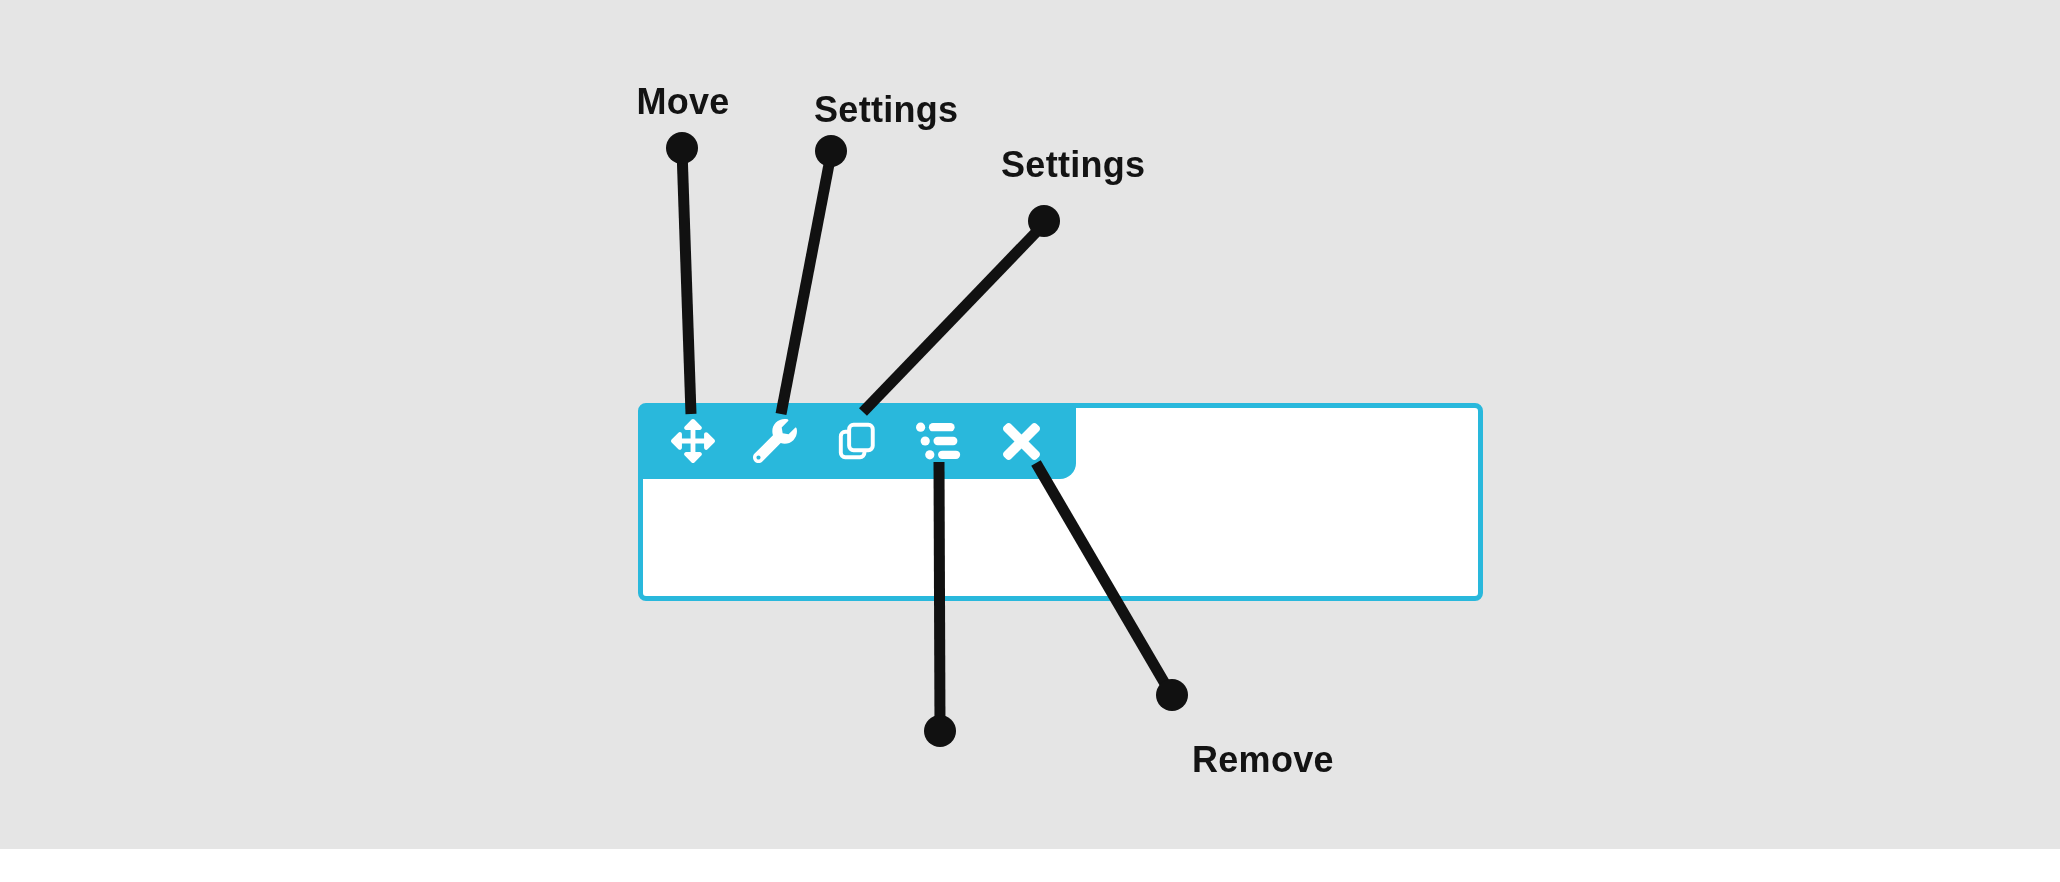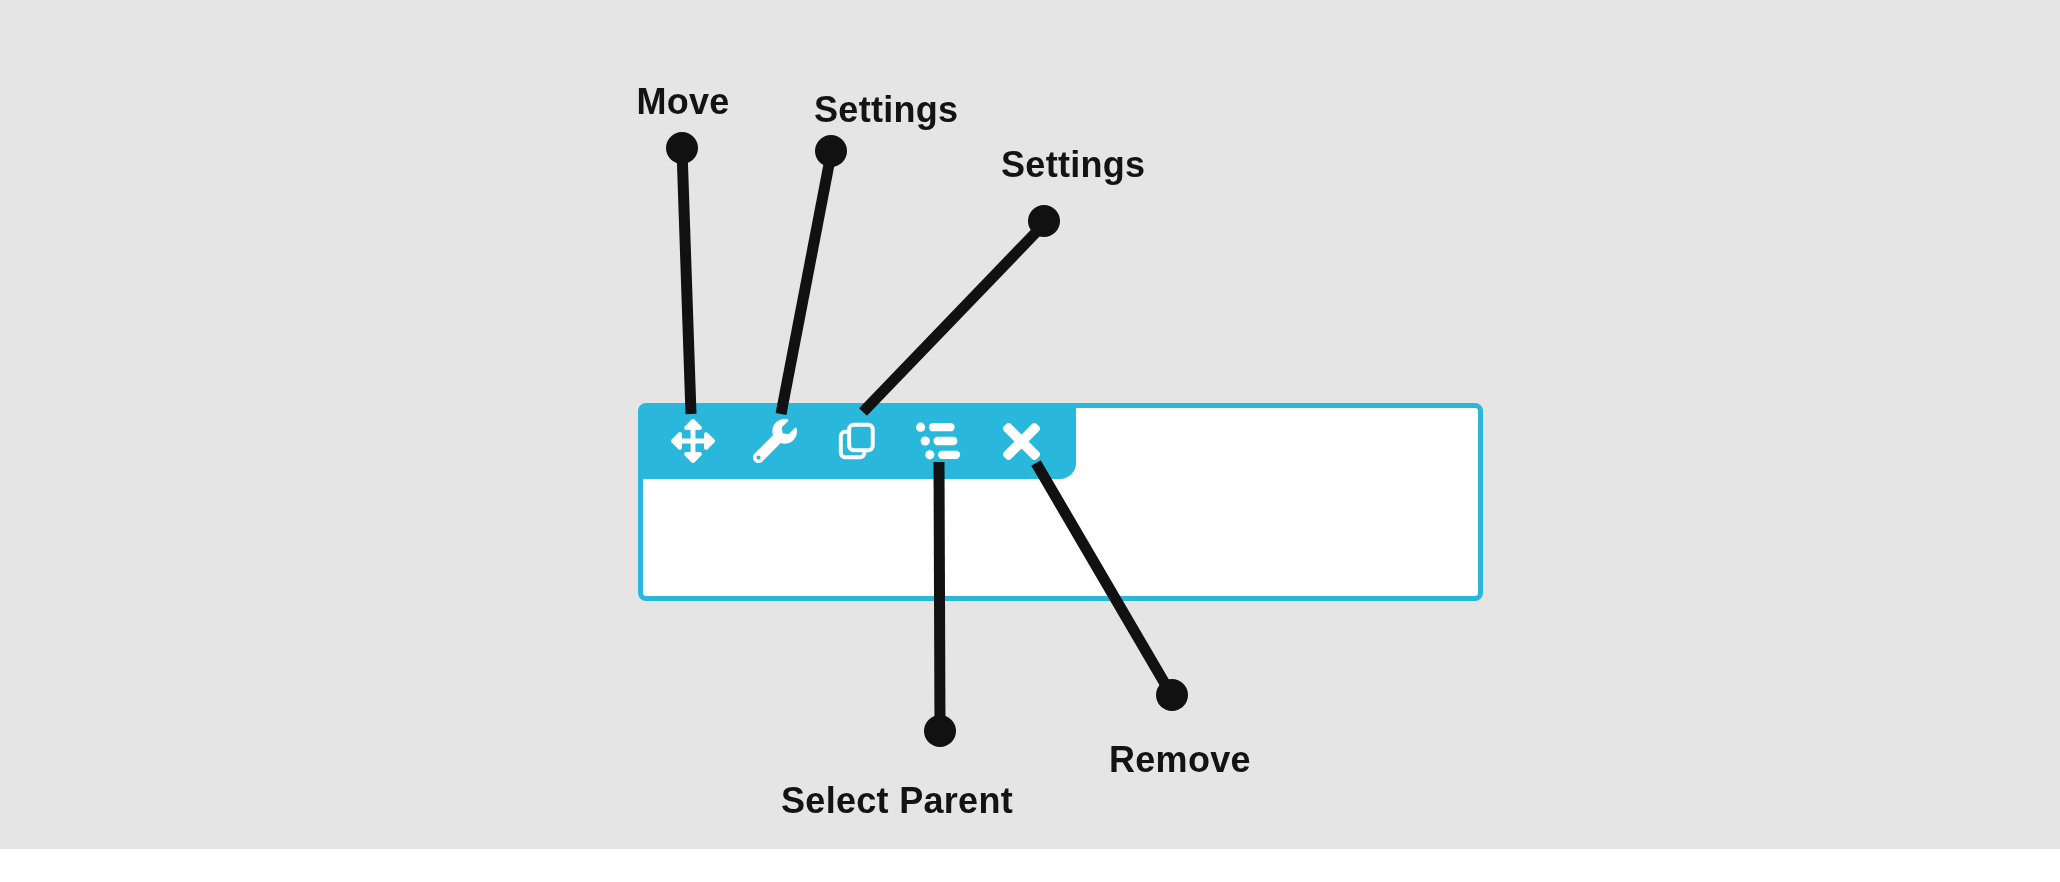--- a/index.html
+++ b/index.html
@@ -125,17 +125,16 @@
     <circle cx="940" cy="731" r="16"></circle>
     <circle cx="1172" cy="695" r="16"></circle>
   </svg>
 
   <div class="label centered" style="left:683px;top:80px;">Move</div>
 
   <div class="label" style="left:814px;top:88px;">Settings</div>
 
   <div class="label" style="left:1001px;top:143px;">Settings</div>
 
-  <div class="label" style="left:781px;top:779px;">Select Parent</div>
 
-  <div class="label" style="left:1109px;top:738px;text-align:right;">Remove</div>
+  <div class="label" style="left:1192px;top:738px;text-align:right;">Remove</div>
 
 </div>
 
 </body></html>

